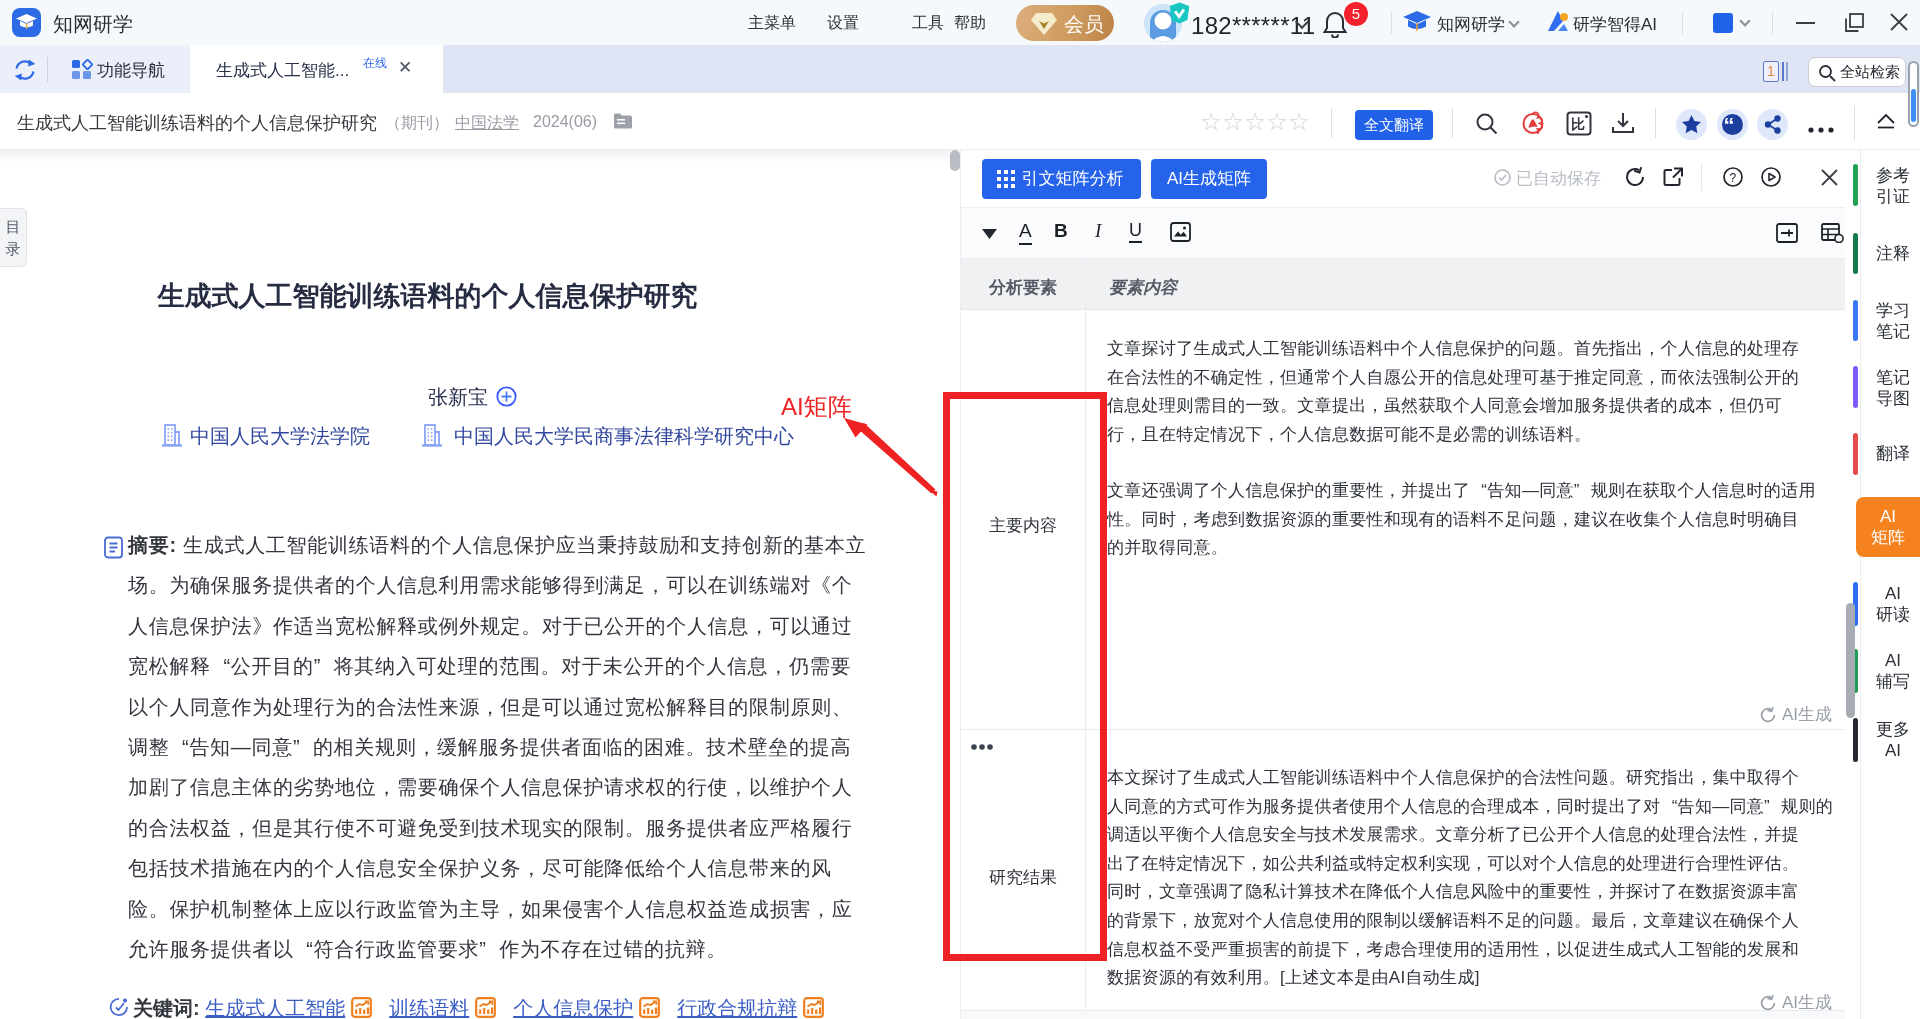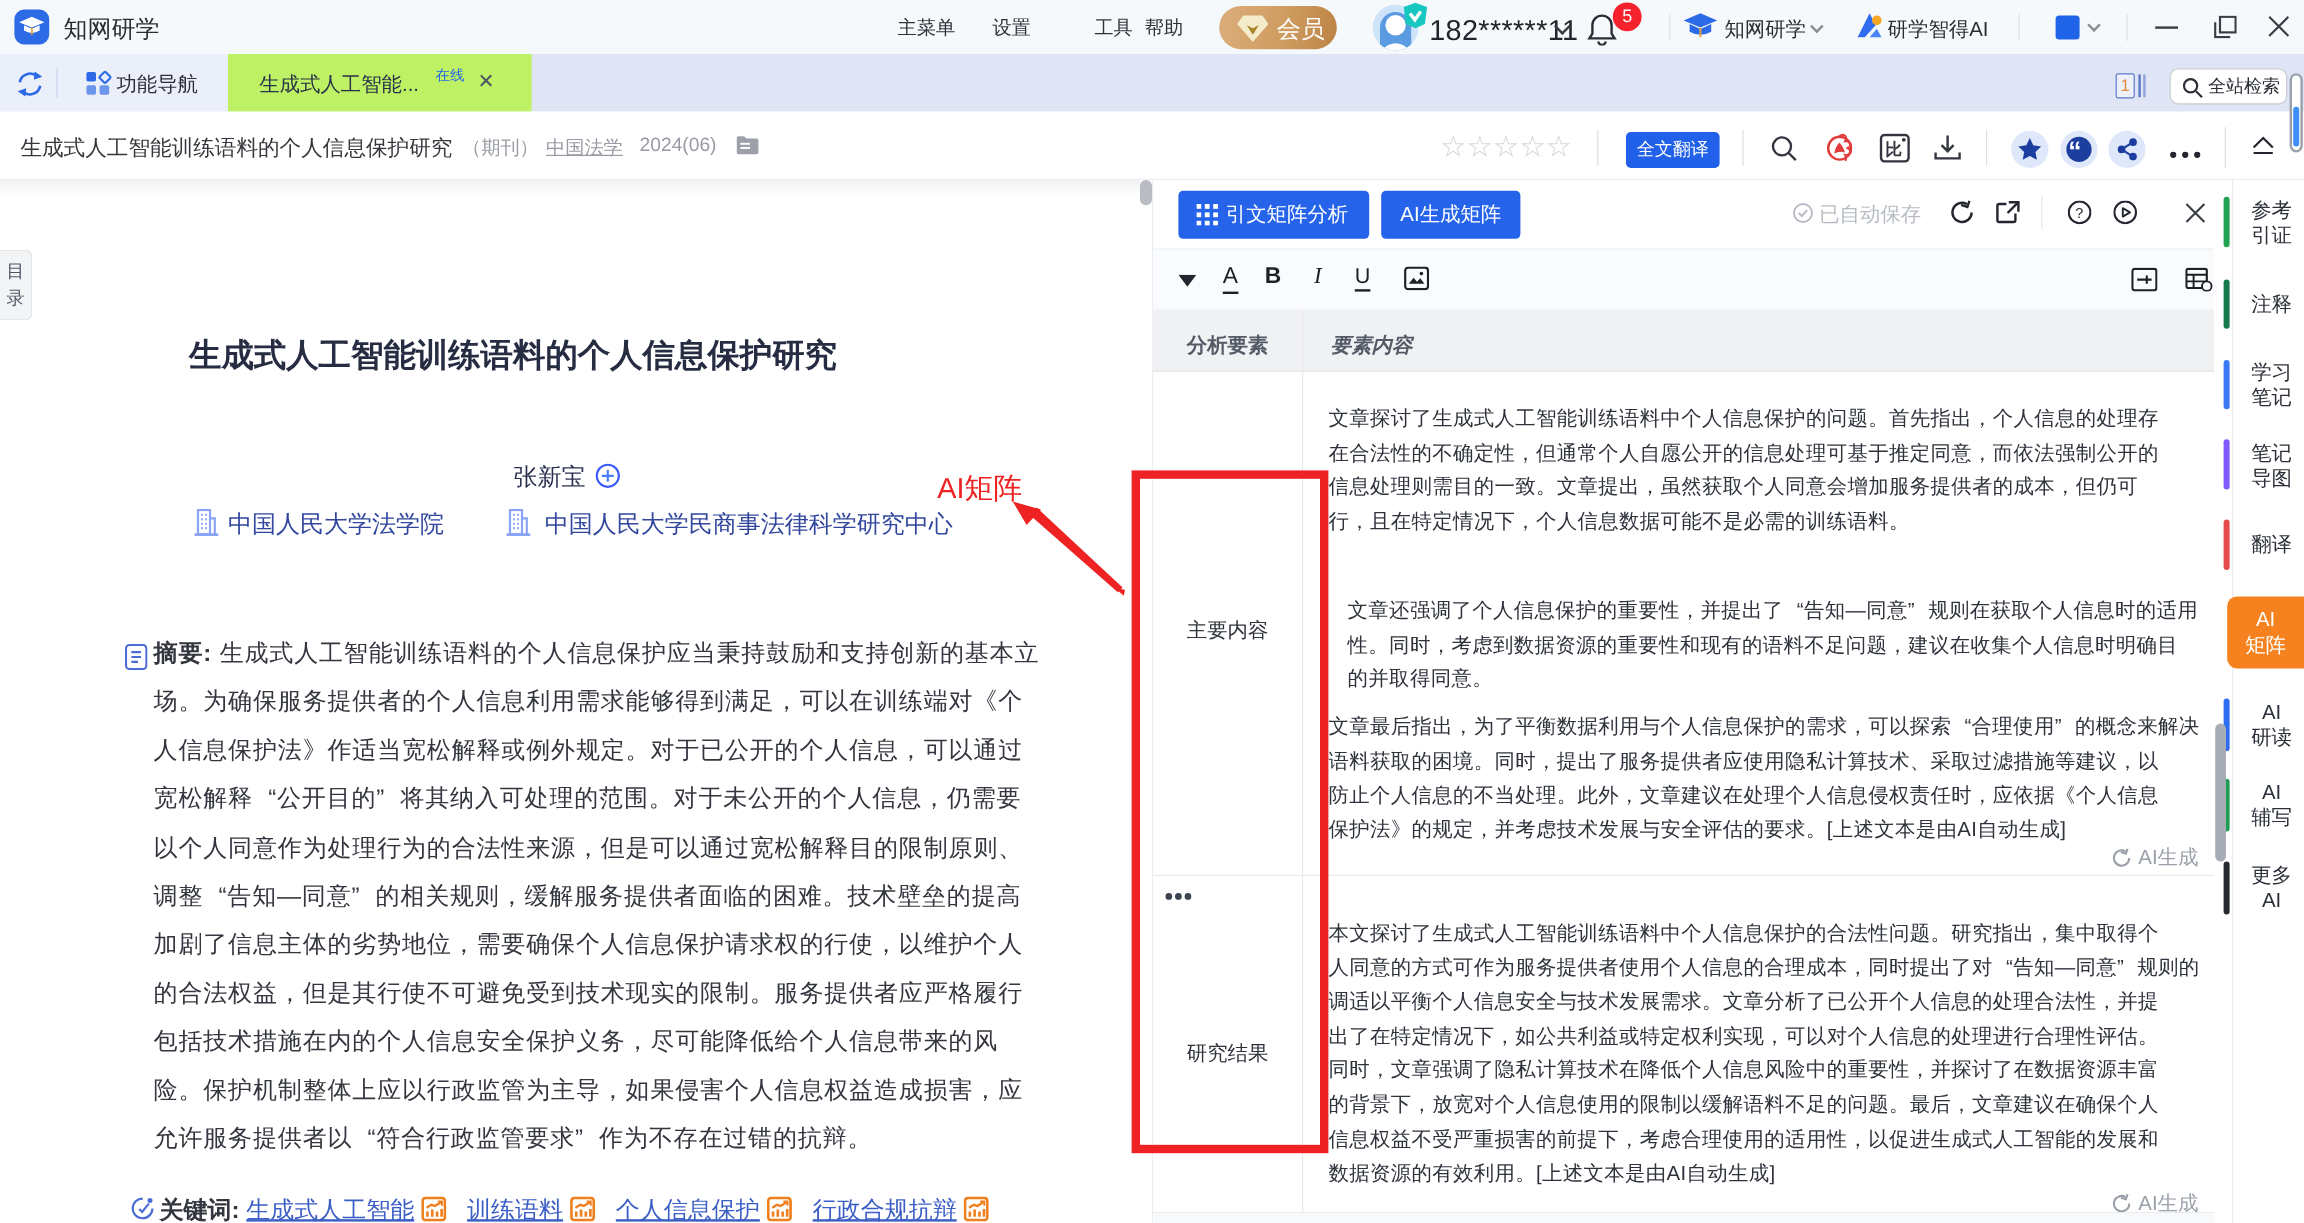--- a/index.html
+++ b/index.html
@@ -19,21 +19,21 @@
   color:#fff; font-size:20px; }
 #vip span { position:absolute; left:48px; top:6px; }
 #avatar { position:absolute; left:1144px; top:4px; width:38px; height:38px; border-radius:50%;
   background:#cde2f8; overflow:hidden; }
 #phone { position:absolute; left:1191px; top:12px; font-size:24px; letter-spacing:0.3px; color:#23252c;text-align:center; }
 .chev { display:inline-block; width:10px; height:10px; border-right:2px solid #3a3d45; border-bottom:2px solid #3a3d45; transform:rotate(45deg); }
 .vsep { position:absolute; width:1px; background:#dcdee3; }
 
 #tabbar { position:absolute; left:0; top:45px; width:1920px; height:48px; background:#dfe5f5; }
 #tabbar-left { position:absolute; left:0; top:0; width:190px; height:48px; background:#ebeffa; }
-#tab-active { position:absolute; left:190px; top:0; width:253px; height:48px; background:#bef264; }
+#tab-active { position:absolute; left:190px; top:0; width:253px; height:48px; background:#ffffff; }
 #tab-active .tname { position:absolute; left:26px; top:14px; font-size:17px; color:#273149; }
 #tab-active .online { position:absolute; left:173px; top:10px; font-size:12px; color:#2563eb; }
 #tab-active .tclose { position:absolute; left:208px; top:12px; font-size:17px; color:#4b5264; }
 #navtab { position:absolute; left:97px; top:14px; font-size:17px; color:#2c2f3a; }
 #searchbox { position:absolute; left:1808px; top:12px; width:98px; height:30px; background:#fff;
   border:1px solid #c9ccd2; border-radius:7px; }
 #searchbox span { position:absolute; left:31px; top:5px; font-size:15px; color:#2b2e36; }
 #pagebox { position:absolute; left:1763px; top:16px; width:16px; height:21px; border:1px solid #5b79c8;
   border-radius:2px; font-size:14px; color:#e08b3d; text-align:center; line-height:19px; background:#eef1fb;}
 #scrollpill { position:absolute; left:1908px; top:16px; z-index:30; width:11px; height:66px; border:2px solid #9aa1ab;
@@ -395,22 +395,21 @@
       <circle cx="18" cy="15.5" r="4" fill="#fafbfc" stroke="#1d2027" stroke-width="1.6"></circle>
     </svg>
   </div>
   <div id="thead">
     <div style="position:absolute;left:0;top:17px;width:124px;text-align:center;">分析要素</div>
     <div style="position:absolute;left:148px;top:17px;font-style:italic;">要素内容</div>
   </div>
   <div id="coldiv"></div>
   <div class="cell1" style="top:364px;">主要内容</div>
   <div class="ptext" style="top:185px;">文章探讨了生成式人工智能训练语料中个人信息保护的问题。首先指出，个人信息的处理存<br>在合法性的不确定性，但通常个人自愿公开的信息处理可基于推定同意，而依法强制公开的<br>信息处理则需目的一致。文章提出，虽然获取个人同意会增加服务提供者的成本，但仍可<br>行，且在特定情况下，个人信息数据可能不是必需的训练语料。</div>
-  <div class="ptext" style="top:345px;padding-left:16px;">文章还强调了个人信息保护的重要性，并提出了<span class="ql">“</span>告知—同意<span class="qr">”</span>规则在获取个人信息时的适用<br>性。同时，考虑到数据资源的重要性和现有的语料不足问题，建议在收集个人信息时明确目<br>的并取得同意。</div>
-  <div class="ptext" style="top:442px;">文章最后指出，为了平衡数据利用与个人信息保护的需求，可以探索<span class="ql">“</span>合理使用<span class="qr">”</span>的概念来解决<br>语料获取的困境。同时，提出了服务提供者应使用隐私计算技术、采取过滤措施等建议，以<br>防止个人信息的不当处理。此外，文章建议在处理个人信息侵权责任时，应依据《个人信息<br>保护法》的规定，并考虑技术发展与安全评估的要求。[上述文本是由AI自动生成]</div>
+  <div class="ptext" style="top:327px;">文章还强调了个人信息保护的重要性，并提出了<span class="ql">“</span>告知—同意<span class="qr">”</span>规则在获取个人信息时的适用<br>性。同时，考虑到数据资源的重要性和现有的语料不足问题，建议在收集个人信息时明确目<br>的并取得同意。</div>
   <div class="aigen" style="top:553px;"><svg width="16" height="16" viewBox="0 0 20 20">
         <path d="M18 10 A 8 8 0 1 1 14 3.1" fill="none" stroke="#9aa0a9" stroke-width="2.2"></path>
         <path d="M14.5 0 L14.5 5.5 L9 5.5" fill="none" stroke="#9aa0a9" stroke-width="2.2" transform="rotate(18 14.5 5.5)"></path>
       </svg>AI生成</div>
   <div class="rowline" style="top:579px;"></div>
   <svg style="position:absolute;left:10px;top:594px" width="22" height="6" viewBox="0 0 22 6" fill="#3c4350">
     <circle cx="3" cy="3" r="2.8"></circle>
       <circle cx="11" cy="3" r="2.8"></circle>
       <circle cx="19" cy="3" r="2.8"></circle>
   </svg>

